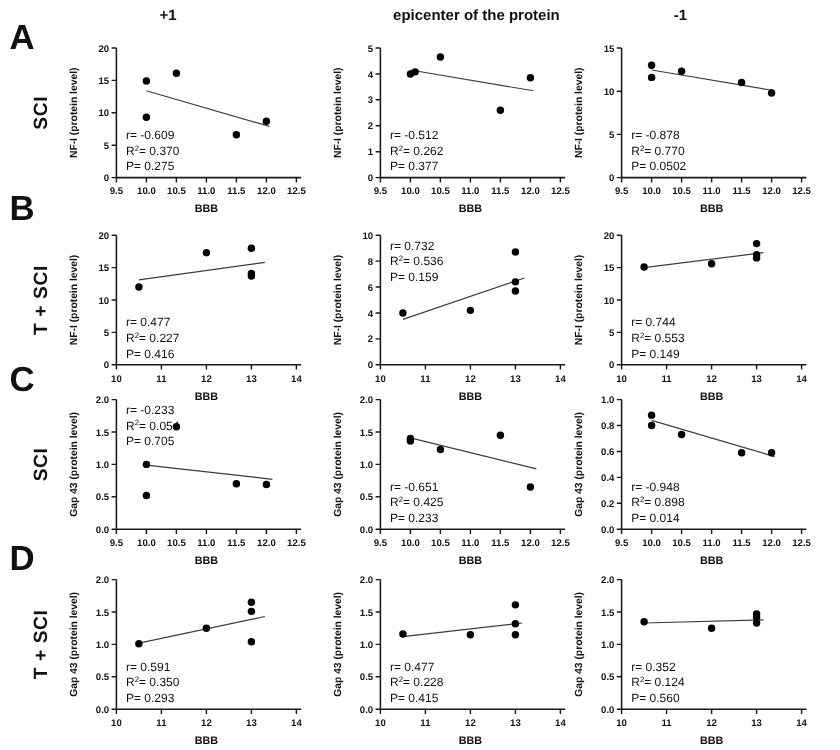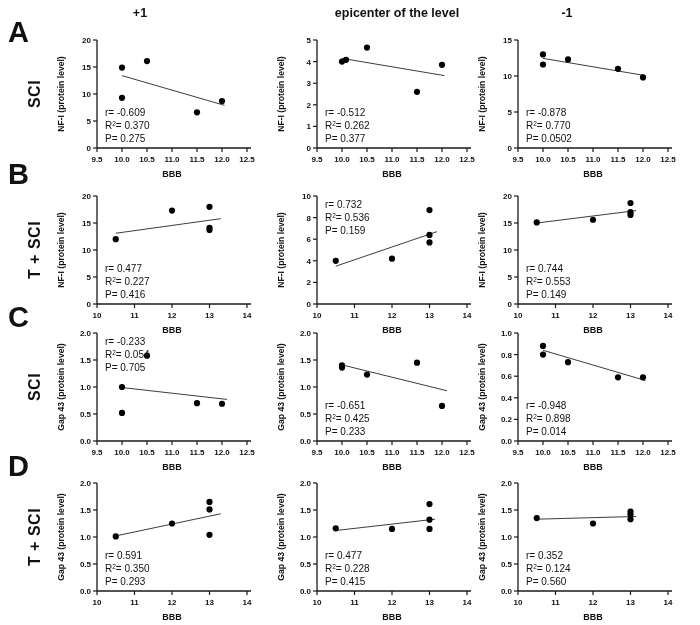--- a/index.html
+++ b/index.html
@@ -21,21 +21,21 @@
   }
   .chart-cell{position:absolute;}
   svg text{font-family:"Liberation Sans","DejaVu Sans",sans-serif;}
 </style>
 </head>
 <body>
 
 <div id="canvas">
 
   <span class="col-header" style="left:140px">+1</span>
-  <span class="col-header" style="left:397px">epicenter of the level</span>
+  <span class="col-header" style="left:397px">epicenter of the protein</span>
   <span class="col-header" style="left:567px">-1</span>
 
   <span class="row-letter" style="top:18px">A</span>
   <span class="row-letter" style="top:160px">B</span>
   <span class="row-letter" style="top:303px">C</span>
   <span class="row-letter" style="top:452px">D</span>
 
   <span class="row-group" style="top:94px">SCI</span>
   <span class="row-group" style="top:250px">T + SCI</span>
   <span class="row-group" style="top:387px">SCI</span>

